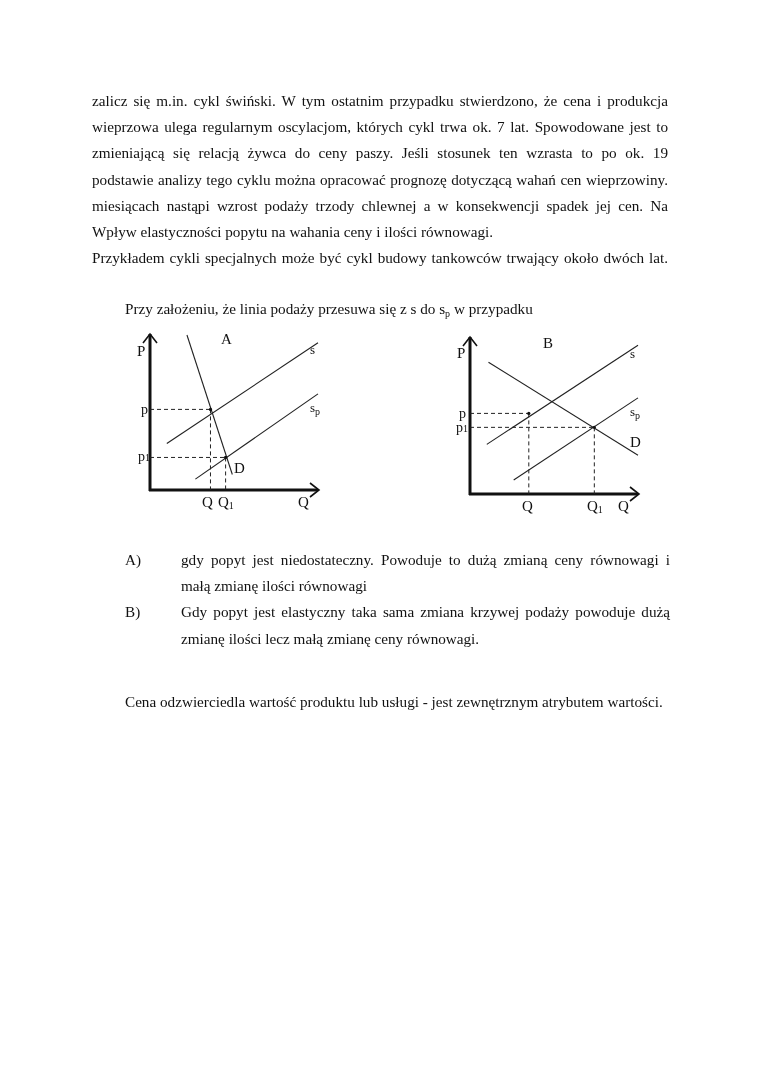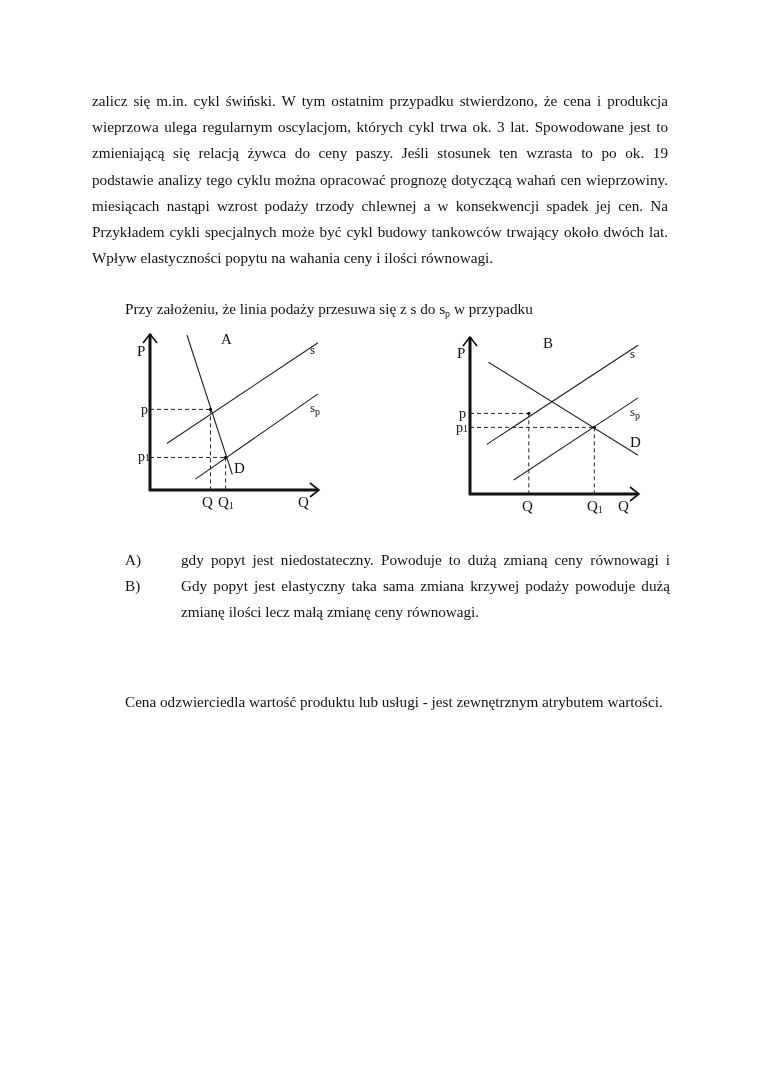--- a/index.html
+++ b/index.html
@@ -22,26 +22,26 @@
   .item .text .l2 { display: block; white-space: nowrap; }
   .closing { position: absolute; left: 125px; top: 689px; font-size: 15.2px; line-height: 26.2px; white-space: nowrap; }
 </style>
 </head>
 <body>
 
 <div class="page">
 
   <div class="para">
     <span class="line">zalicz się m.in. cykl świński. W tym ostatnim przypadku stwierdzono, że cena i produkcja</span>
-    <span class="line">wieprzowa ulega regularnym oscylacjom, których cykl trwa ok. 3 lat. Spowodowane jest to</span>
+    <span class="line">wieprzowa ulega regularnym oscylacjom, których cykl trwa ok. 7 lat. Spowodowane jest to</span>
     <span class="line">zmieniającą się relacją żywca do ceny paszy. Jeśli stosunek ten wzrasta to po ok. 19</span>
     <span class="line">podstawie analizy tego cyklu można opracować prognozę dotyczącą wahań cen wieprzowiny.</span>
     <span class="line">miesiącach nastąpi wzrost podaży trzody chlewnej a w konsekwencji spadek jej cen. Na</span>
+    <span class="line last">Wpływ elastyczności popytu na wahania ceny i ilości równowagi.</span>
     <span class="line">Przykładem cykli specjalnych może być cykl budowy tankowców trwający około dwóch lat.</span>
-    <span class="line last">Wpływ elastyczności popytu na wahania ceny i ilości równowagi.</span>
   </div>
 
   <div class="intro"><span>Przy założeniu, że linia podaży przesuwa się z s do s</span><sub>p</sub><span> w przypadku</span></div>
 
   <svg class="chart" style="left:0;top:0;" width="760" height="1075">
     <defs>
       <marker id="arrA" markerWidth="10" markerHeight="10" refX="5" refY="5" orient="auto" markerUnits="userSpaceOnUse">
         <path d="M0,0 L6,5 L0,10" fill="none" stroke="#111" stroke-width="1.5"></path>
       </marker>
     </defs>
@@ -96,20 +96,21 @@
     <text x="456" y="432" font-size="14"><tspan>p</tspan><tspan font-size="10">1</tspan></text>
     <text x="522" y="511" font-size="15">Q</text>
     <text x="587" y="511" font-size="15"><tspan>Q</tspan><tspan font-size="10" dy="2">1</tspan></text>
   </svg>
 
   <div class="list">
     <div class="item">
       <span class="marker">A)</span>
       <span class="text">
         <span class="l1">gdy popyt jest niedostateczny. Powoduje to dużą zmianą ceny równowagi i</span>
+        <span class="l2">małą zmianę ilości równowagi</span>
       </span>
     </div>
     <div class="item">
       <span class="marker">B)</span>
       <span class="text">
         <span class="l1">Gdy popyt jest elastyczny taka sama zmiana krzywej podaży powoduje dużą</span>
         <span class="l2">zmianę ilości lecz małą zmianę ceny równowagi.</span>
       </span>
     </div>
   </div>

